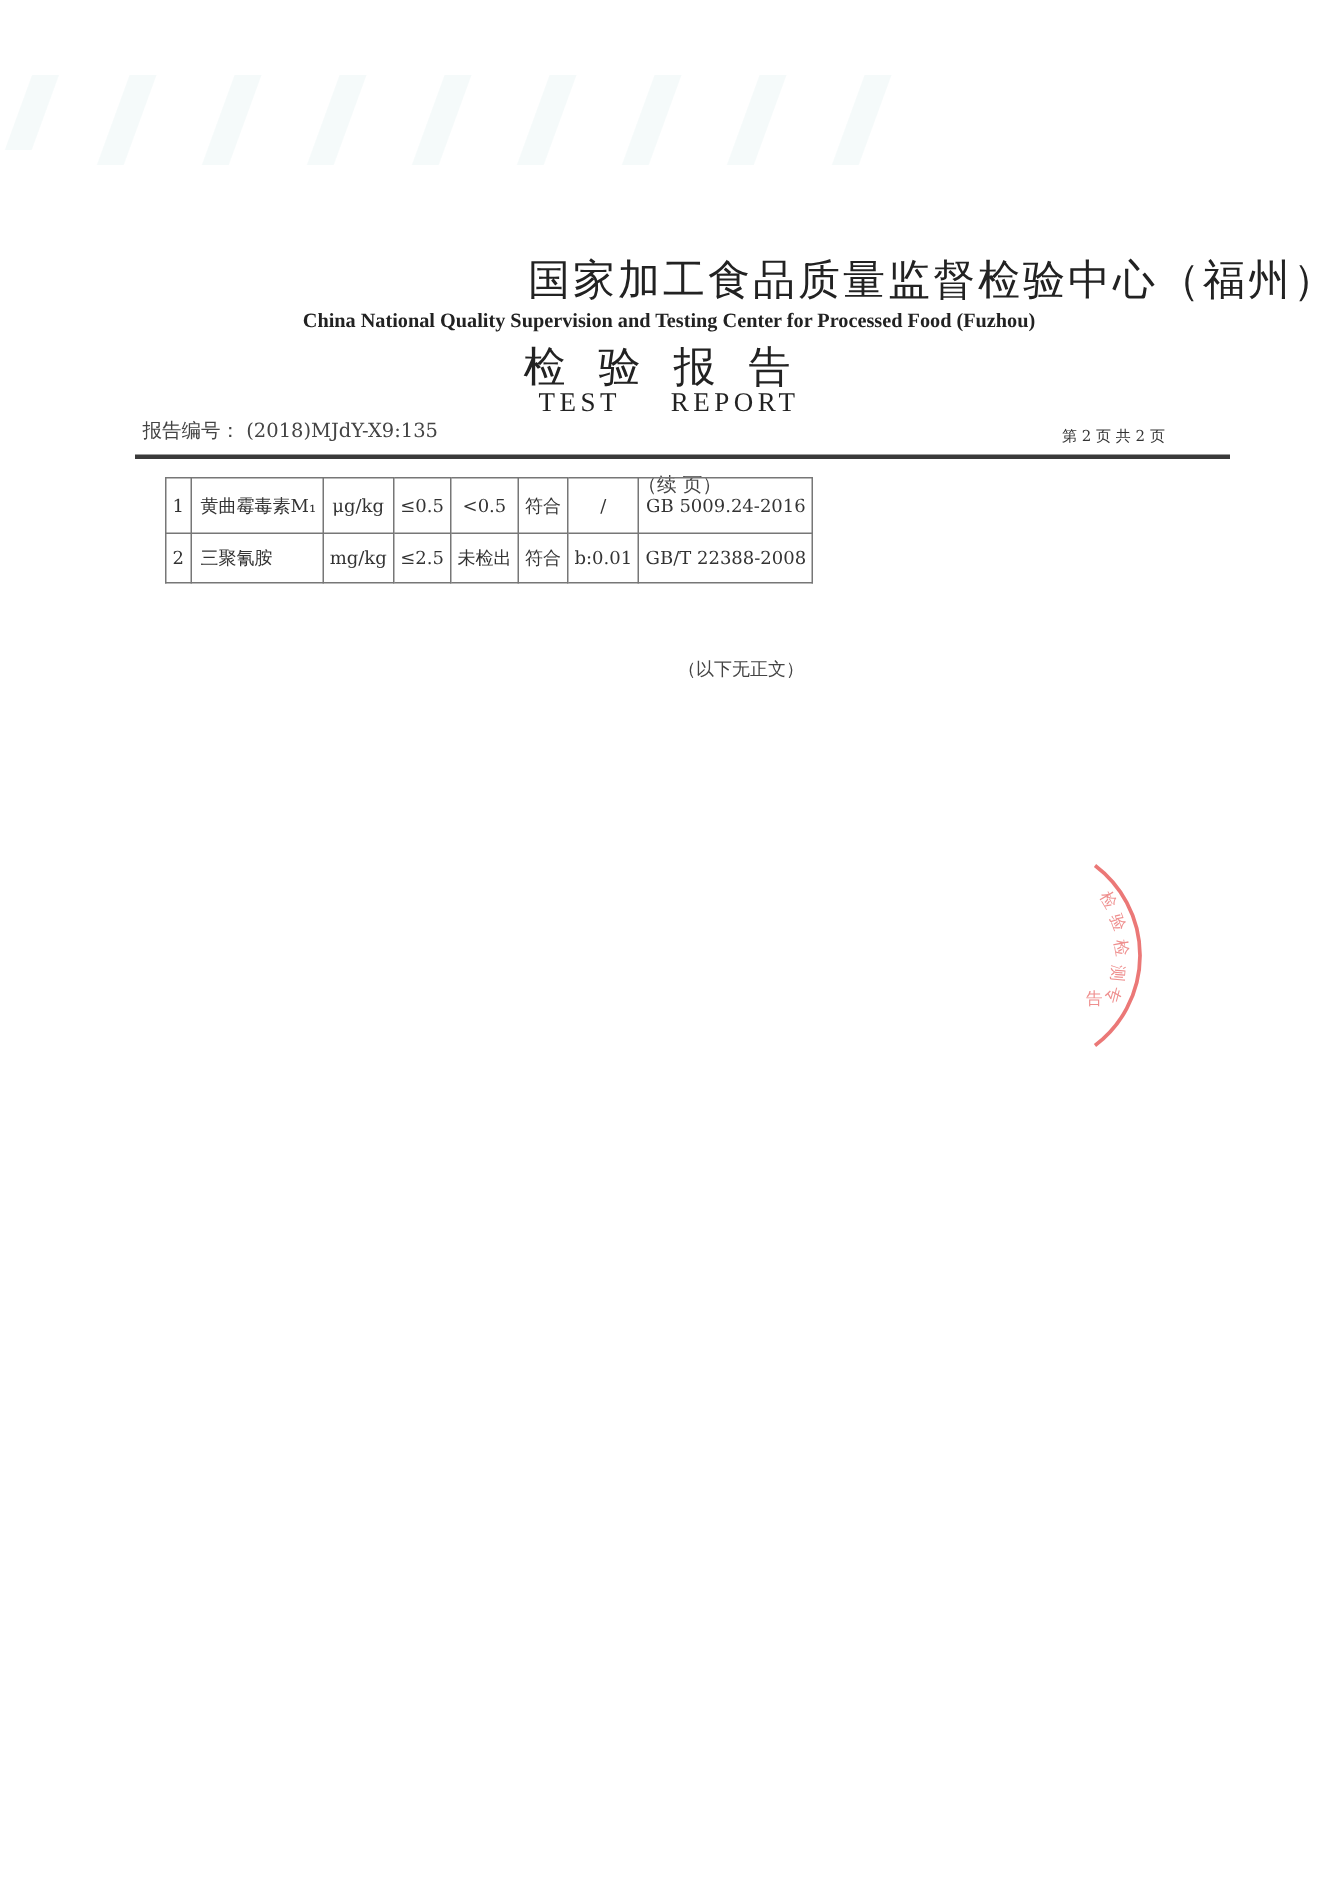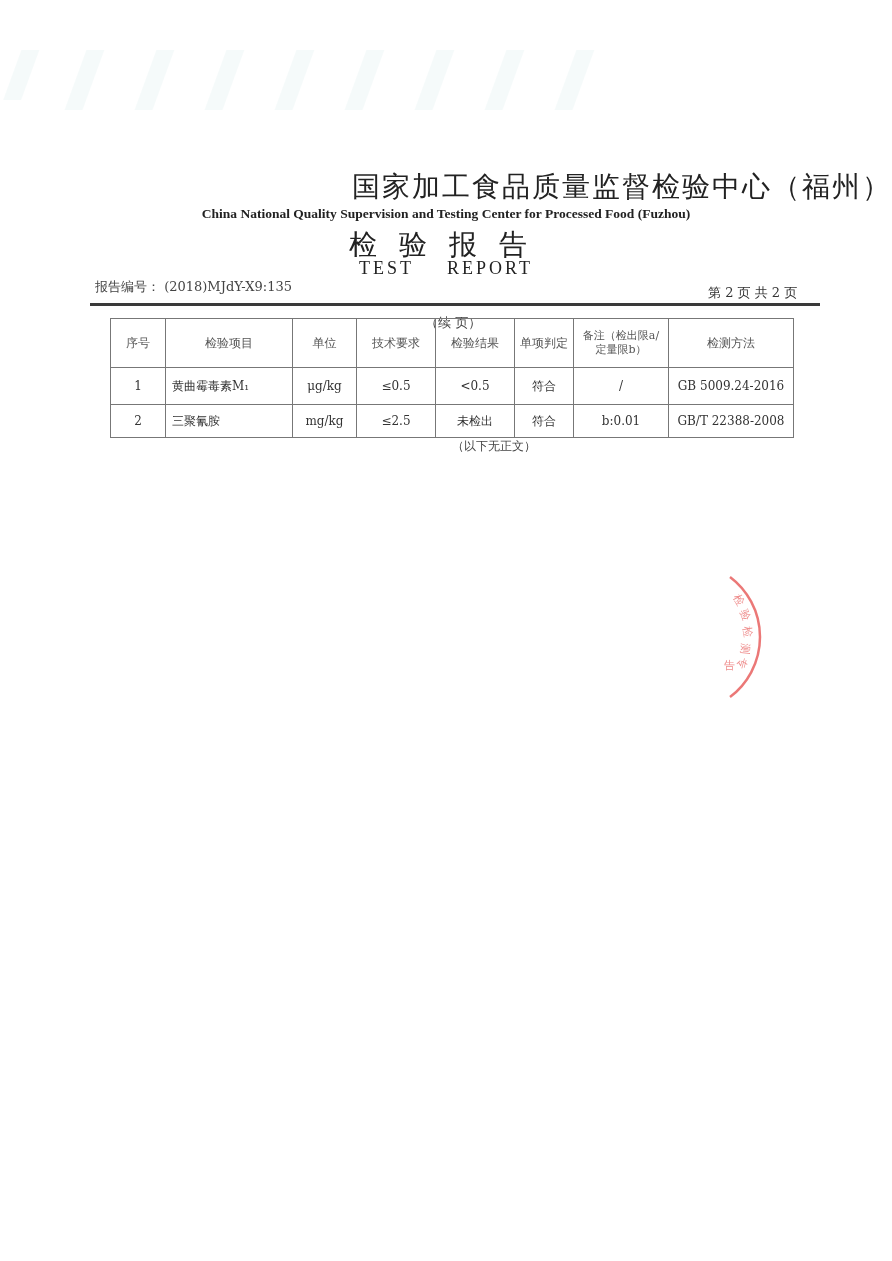--- a/index.html
+++ b/index.html
@@ -6,21 +6,21 @@
   body { width:892px; height:1261px; background:#ffffff; position:relative; overflow:hidden;
          font-family:"DejaVu Serif", "Liberation Serif", serif; color:#1a1a1a; }
   .abs { position:absolute; }
   .title-cn { left:0; width:892px; top:168px; text-align:right; font-size:28px; letter-spacing:2px; color:#222; }
   .title-en { left:0; width:892px; top:206px; text-align:center; font-family:Liberation Serif, serif; font-weight:bold; font-size:13.5px; color:#222; }
   .report-cn { left:0; width:892px; top:226px; text-align:center; font-size:28px; letter-spacing:22px; color:#222; padding-left:6px; box-sizing:border-box; }
   .report-en { left:0; width:892px; top:258px; text-align:center; font-family:"Liberation Serif", serif; font-weight:normal; font-size:18px; letter-spacing:3px; color:#222; word-spacing:26px; }
   .report-no { left:95px; top:278px; font-size:13px; color:#444; }
   .report-no .lbl { margin-right:0; }
   .cont { left:425px; top:279px; font-size:13px; color:#444;margin-top:35px; }
-  .pageinfo { left:708px; top:284px; font-size:13px; color:#333; }
+  .pageinfo { left:708px; top:284px; font-size:10px; color:#333; }
   .rule { left:90px; top:303px; width:730px; height:3px; background:#3a3a3a; }
   table.res { position:absolute; left:110px; top:318px; border-collapse:collapse; font-size:12px; color:#333; }
   table.res td { border:1px solid #777; text-align:center; vertical-align:middle; padding:0 4px; }
   table.res tr.hdr td { height:48px; color:#555; }
   table.res tr.r1 td { height:36px; }
   table.res tr.r2 td { height:32px; }
   td.c-item { text-align:left !important; padding-left:6px !important; }
   .endnote { left:0; width:892px; top:438px; text-align:center; font-size:12px; color:#444;margin-left:48px; }
   .stamp { left:690px; top:565px; width:100px; height:145px; }
   .watermark { left:0; top:40px; width:892px; height:130px; opacity:0.05; }
@@ -50,30 +50,20 @@
 <div class="abs report-no">
   <span class="lbl">报告编号：</span>
   <span>(2018)MJdY-X9:135</span>
 </div>
 <div class="abs cont">（续 页）</div>
 <div class="abs pageinfo">第 2 页  共 2 页</div>
 <div class="abs rule"></div>
 
 <table class="res">
   <tbody>
-      <tr class="hdr">
-    <td style="width:46px">序号</td>
-    <td style="width:118px">检验项目</td>
-    <td style="width:55px">单位</td>
-    <td style="width:70px">技术要求</td>
-    <td style="width:70px">检验结果</td>
-    <td style="width:50px">单项判定</td>
-    <td style="width:86px; font-size:11px; line-height:14px">备注（检出限a/定量限b）</td>
-    <td style="width:116px">检测方法</td>
-  </tr>
   <tr class="r1">
     <td>1</td>
     <td class="c-item">黄曲霉毒素M₁</td>
     <td>μg/kg</td>
     <td>≤0.5</td>
     <td>&lt;0.5</td>
     <td>符合</td>
     <td>/</td>
     <td>GB 5009.24-2016</td>
   </tr>

